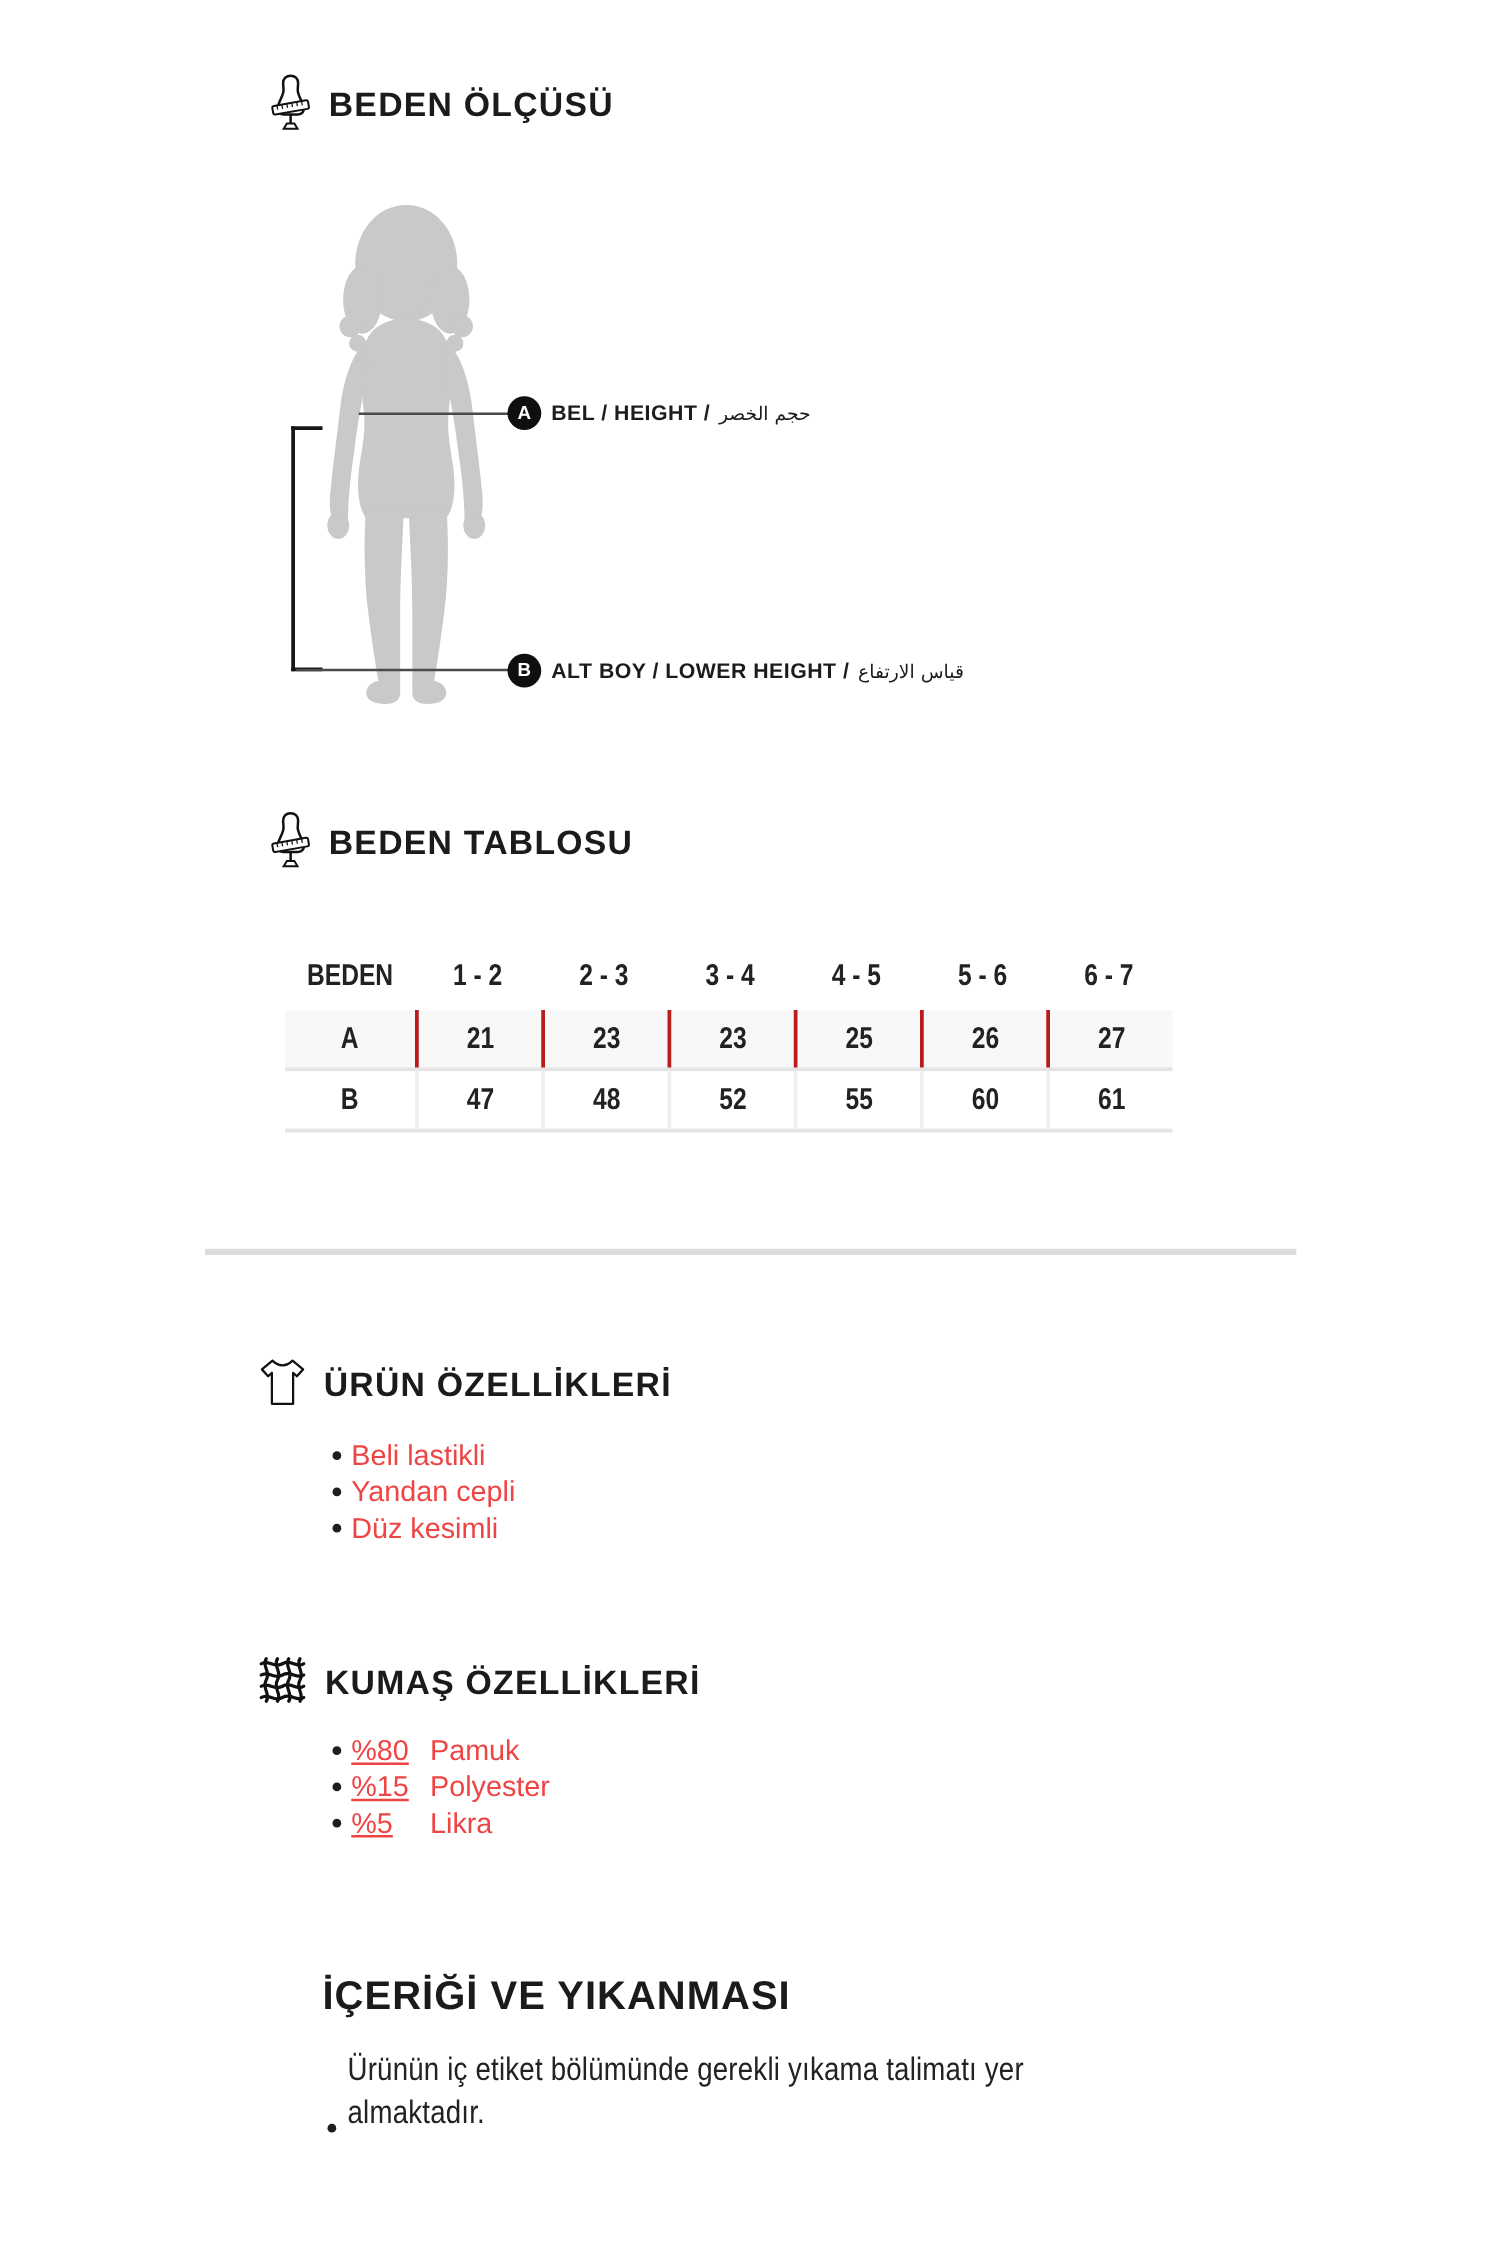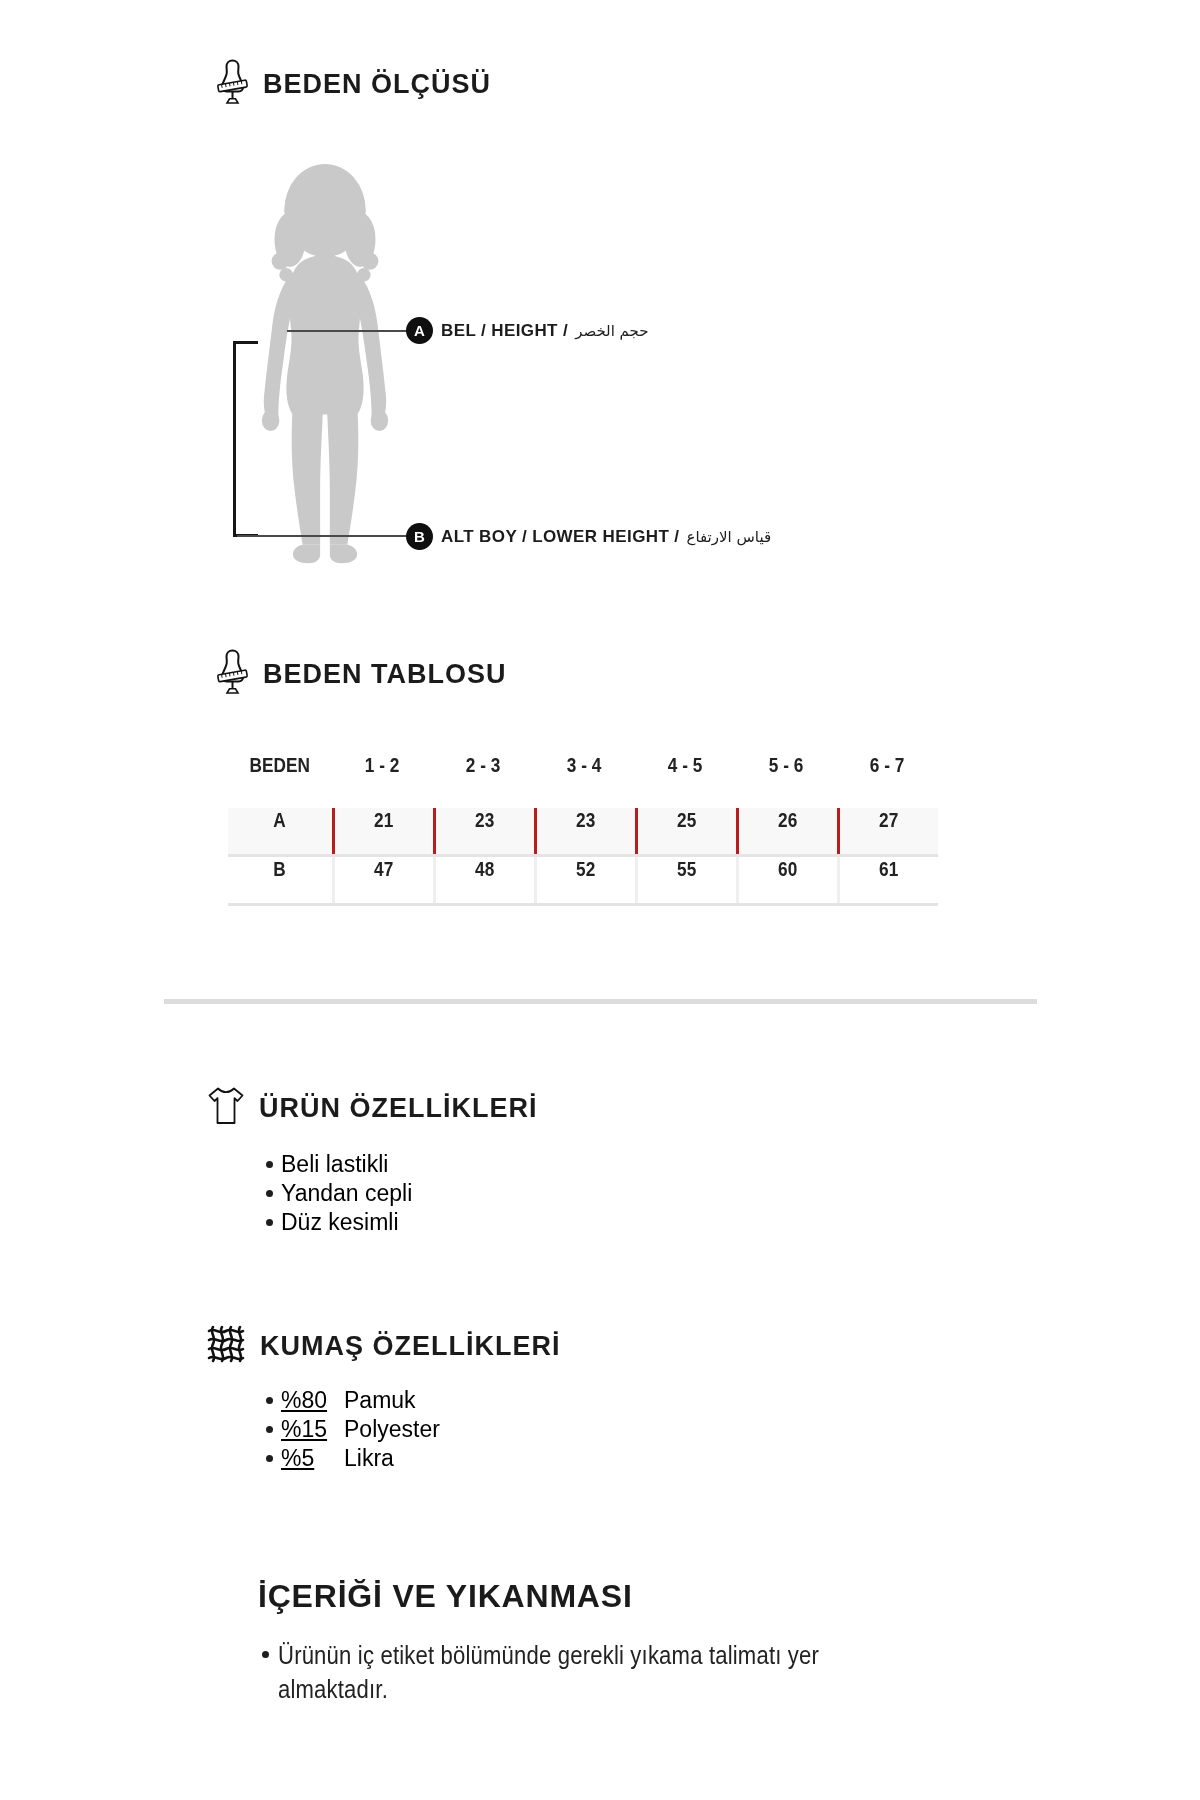--- a/index.html
+++ b/index.html
@@ -19,40 +19,40 @@
   .callout-label { position:absolute; display:flex; align-items:center; gap:7px; white-space:nowrap;
                    font-weight:700; font-size:17px; color:#1c1c1c; letter-spacing:0.4px; height:27px; }
   .ar { font-family:"DejaVu Sans", sans-serif; font-size:15px; font-weight:500; }
 
   
   .size-table { position:absolute; left:228px; top:753px; width:710px; color:#222; }
   .t-row { display:grid; grid-template-columns:104px repeat(6,101px); }
   .t-head { height:55px; }
   .row-a { height:49px; background:#f8f8f8; border-bottom:3px solid #e4e4e4; }
   .row-b { height:49px; background:#ffffff; border-bottom:3px solid #e4e4e4; }
-  .cell { display:flex; align-items:flex-start; justify-content:center; font-size:21px; font-weight:600; }
+  .cell { display:flex; align-items:center; justify-content:center; font-size:24px; font-weight:600; }
   .row-a .cell:not(:first-child) { border-left:3px solid #b91c1c; }
   .row-b .cell:not(:first-child) { border-left:3px solid #efefef; }
   .cond { display:inline-block; transform:scaleX(0.82); white-space:nowrap; }
 
   .divider { position:absolute; left:164px; top:999px; width:873px; height:5px; background:#dcdcdd; }
 
   
-  .feature-list { position:absolute; left:266px; list-style:none; font-size:23px; color:#000000; }
+  .feature-list { position:absolute; left:266px; list-style:none; font-size:23px; color:#ef4444; }
   .feature-list li { position:relative; line-height:29px; padding-left:15px; }
   .feature-list li::before { content:''; position:absolute; left:0; top:11px; width:7px; height:7px;
                              border-radius:50%; background:#1e1e1e; }
   #product-list { top:1150px; }
   #fabric-list { top:1386px; }
   .pct { display:inline-block; min-width:63px;text-decoration:underline; }
 
   
   #care-title { position:absolute; left:258px; top:1578px; font-size:32px; font-weight:700;
                 letter-spacing:0.8px; color:#1b1b1b; white-space:nowrap; }
-  #care-note-row { position:absolute; left:262px; top:1638px; display:flex; align-items:flex-start; }
+  #care-note-row { position:absolute; left:262px; top:1638px; display:flex; align-items:flex-end; }
   .care-dot { width:7px; height:7px; border-radius:50%; background:#1e1e1e; margin-top:13px; flex:0 0 auto; }
   .care-text { margin-left:9px; width:760px; font-size:26px; line-height:34px; color:#222;
                transform:scaleX(0.85); transform-origin:left top; letter-spacing:0.2px; }
 </style>
 </head>
 <body>
 
 <div class="canvas">
 
   <div class="h-row" style="left:216px; top:60px; height:48px;">

